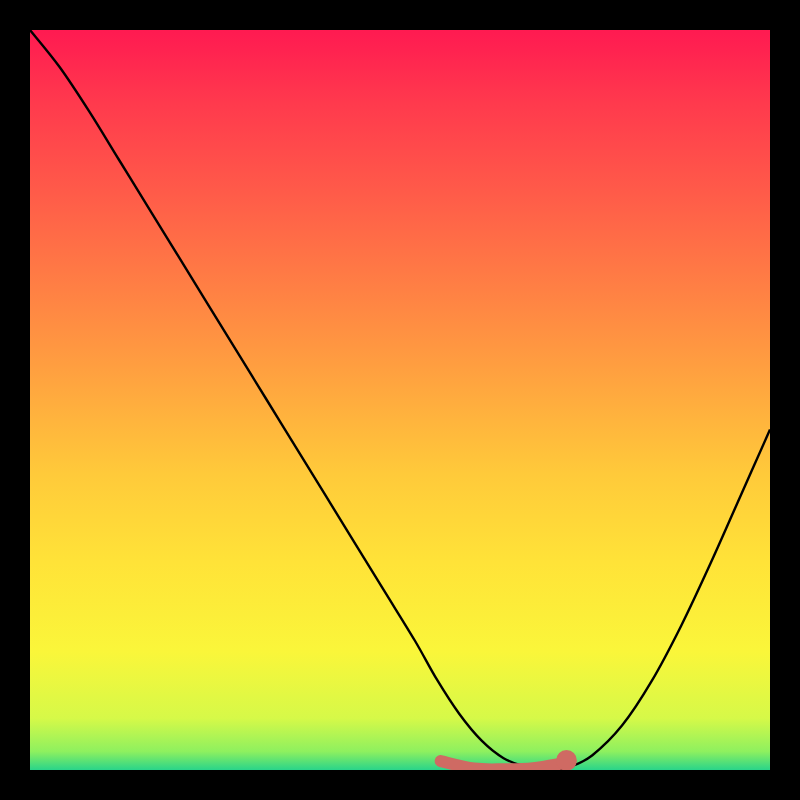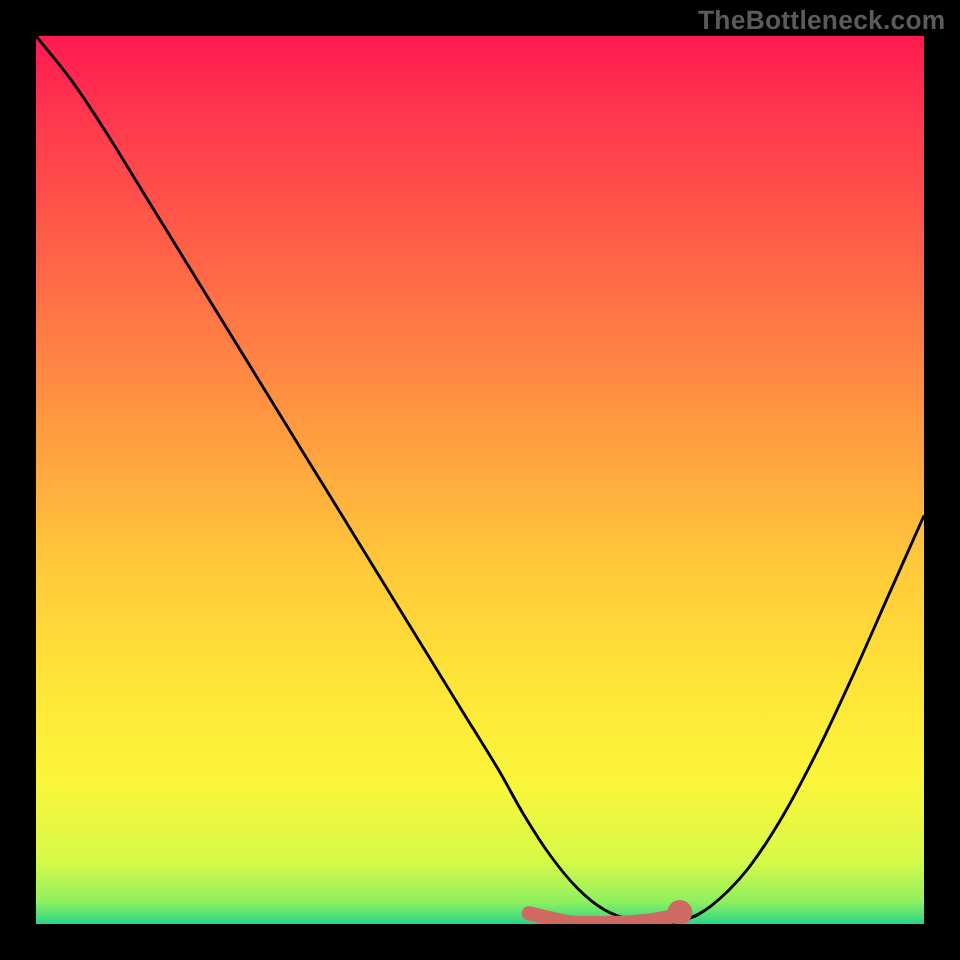--- a/index.html
+++ b/index.html
@@ -27,21 +27,20 @@
     top: 30px;
     width: 740px;
     height: 740px;
   }
   .plot svg { width: 100%; height: 100%; display: block; }
 </style>
 </head>
 <body>
 
 <div class="frame">
-  <div class="watermark">TheBottleneck.com</div>
   <div class="plot">
     <svg viewBox="0 0 740 740" preserveAspectRatio="none">
       <defs>
         <linearGradient id="bg" x1="0" y1="0" x2="0" y2="1">
             <stop offset="0%" stop-color="#ff1a51"></stop>
             <stop offset="10%" stop-color="#ff3a4d"></stop>
             <stop offset="22%" stop-color="#ff5b49"></stop>
             <stop offset="35%" stop-color="#ff8044"></stop>
             <stop offset="48%" stop-color="#ffa63f"></stop>
             <stop offset="60%" stop-color="#ffca3a"></stop>

